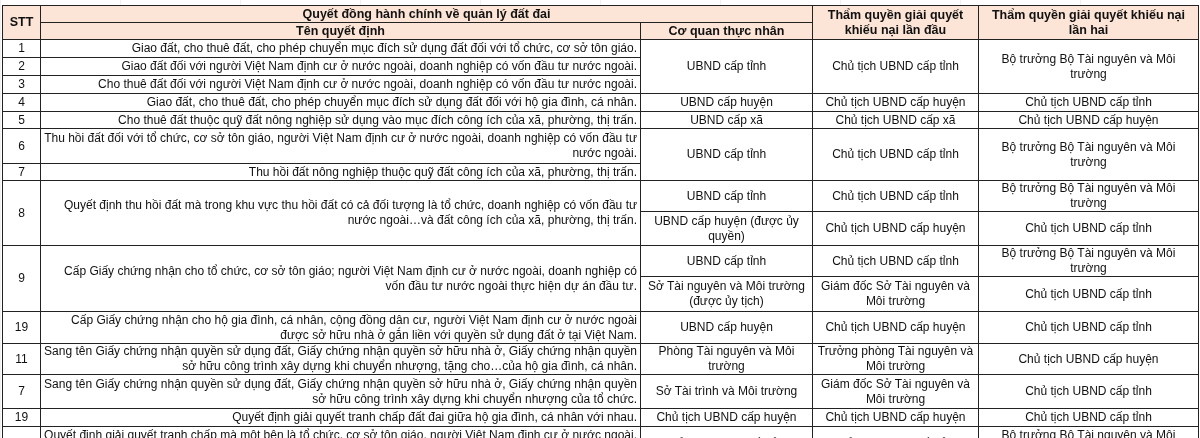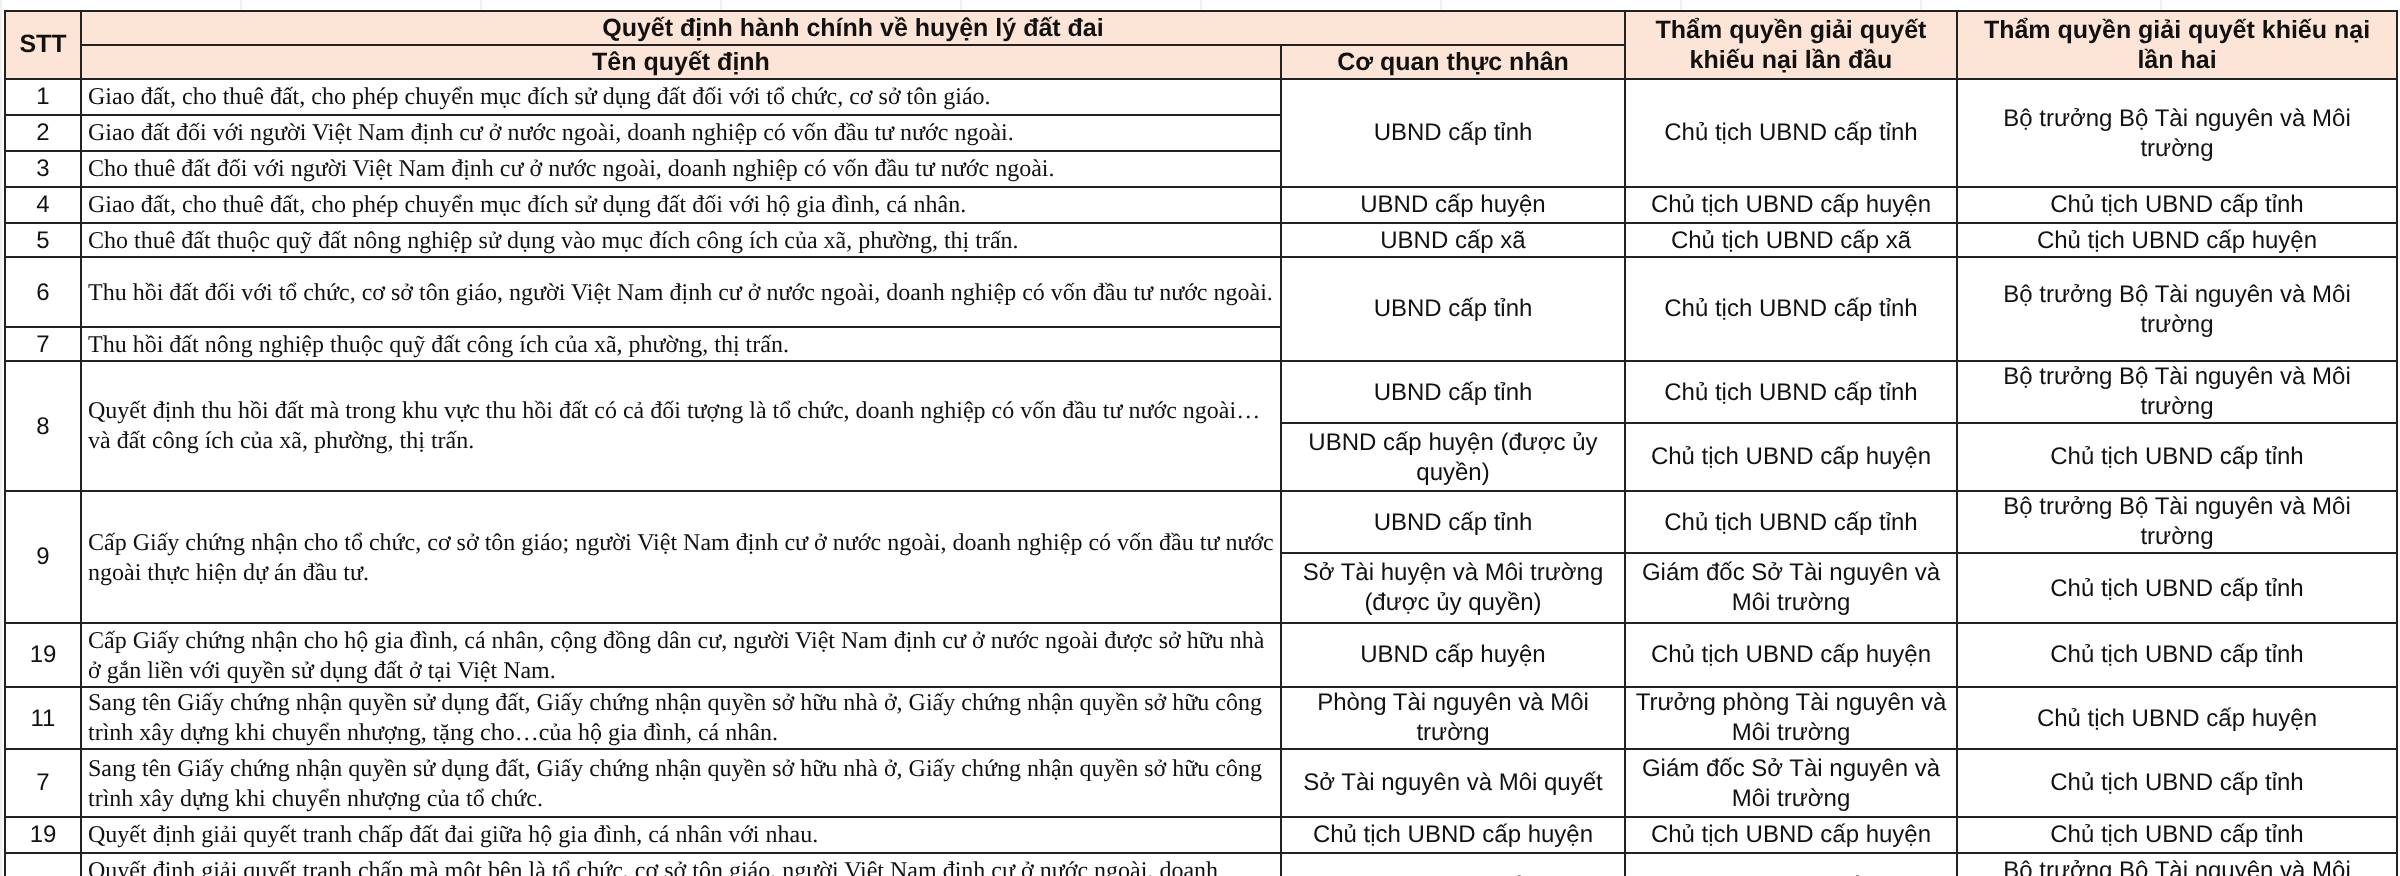--- a/index.html
+++ b/index.html
@@ -6,40 +6,40 @@
   body { width: 1200px; height: 438px; overflow: hidden; position: relative;
          font-family: "Liberation Sans", sans-serif; font-size: 12px; color: #111; }
   .gridbg { position: absolute; inset: 0;
     background-image: linear-gradient(to right, #e6e6e6 1px, transparent 1px);
     background-size: 120px 100%; opacity: .6; }
   table.sheet { position: absolute; left: 2px; top: 5px; border-collapse: collapse; table-layout: fixed; background: #fff; }
   table.sheet td, table.sheet th { border: 1px solid #222; padding: 0 3px; line-height: 15px; vertical-align: middle; overflow: hidden; }
   th { background: #fce4d6; font-weight: bold; text-align: center; font-size: 12.5px; }
   th.bigtitle { text-align: center; }
   td.stt { text-align: center; }
-  td.name { text-align: left; font-family: Liberation Serif, serif; }
+  td.name { text-align: right; }
   td.c { text-align: center; }
 </style>
 </head>
 <body>
 
 <div class="gridbg"></div>
 
 <table class="sheet">
   <colgroup>
     <col style="width:38px">
     <col style="width:600px">
     <col style="width:172px">
     <col style="width:166px">
     <col style="width:220px">
   </colgroup>
   <tbody>
       <tr style="height:17px">
     <th rowspan="2">STT</th>
-    <th colspan="2" class="bigtitle">Quyết định hành chính về huyện lý đất đai</th>
+    <th colspan="2" class="bigtitle">Quyết đồng hành chính về quản lý đất đai</th>
     <th rowspan="2">Thẩm quyền giải quyết khiếu nại lần đầu</th>
     <th rowspan="2">Thẩm quyền giải quyết khiếu nại lần hai</th>
   </tr>
   <tr style="height:17px">
     <th>Tên quyết định</th>
     <th>Cơ quan thực nhân</th>
   </tr>
 
   <tr style="height:18px">
     <td class="stt">1</td>
@@ -99,21 +99,21 @@
   </tr>
 
   <tr style="height:18px">
     <td class="stt" rowspan="2">9</td>
     <td class="name" rowspan="2">Cấp Giấy chứng nhận cho tổ chức, cơ sở tôn giáo; người Việt Nam định cư ở nước ngoài, doanh nghiệp có vốn đầu tư nước ngoài thực hiện dự án đầu tư.</td>
     <td class="c">UBND cấp tỉnh</td>
     <td class="c">Chủ tịch UBND cấp tỉnh</td>
     <td class="c">Bộ trưởng Bộ Tài nguyên và Môi trường</td>
   </tr>
   <tr style="height:35px">
-    <td class="c">Sở Tài huyện và Môi trường (được ủy quyền)</td>
+    <td class="c">Sở Tài nguyên và Môi trường (được ủy tịch)</td>
     <td class="c">Giám đốc Sở Tài nguyên và Môi trường</td>
     <td class="c">Chủ tịch UBND cấp tỉnh</td>
   </tr>
 
   <tr style="height:32px">
     <td class="stt">19</td>
     <td class="name">Cấp Giấy chứng nhận cho hộ gia đình, cá nhân, cộng đồng dân cư, người Việt Nam định cư ở nước ngoài được sở hữu nhà ở gắn liền với quyền sử dụng đất ở tại Việt Nam.</td>
     <td class="c">UBND cấp huyện</td>
     <td class="c">Chủ tịch UBND cấp huyện</td>
     <td class="c">Chủ tịch UBND cấp tỉnh</td>
@@ -123,21 +123,21 @@
     <td class="stt">11</td>
     <td class="name">Sang tên Giấy chứng nhận quyền sử dụng đất, Giấy chứng nhận quyền sở hữu nhà ở, Giấy chứng nhận quyền sở hữu công trình xây dựng khi chuyển nhượng, tặng cho…của hộ gia đình, cá nhân.</td>
     <td class="c">Phòng Tài nguyên và Môi trường</td>
     <td class="c">Trưởng phòng Tài nguyên và Môi trường</td>
     <td class="c">Chủ tịch UBND cấp huyện</td>
   </tr>
 
   <tr style="height:34px">
     <td class="stt">7</td>
     <td class="name">Sang tên Giấy chứng nhận quyền sử dụng đất, Giấy chứng nhận quyền sở hữu nhà ở, Giấy chứng nhận quyền sở hữu công trình xây dựng khi chuyển nhượng của tổ chức.</td>
-    <td class="c">Sở Tài nguyên và Môi quyết</td>
+    <td class="c">Sở Tài trình và Môi trường</td>
     <td class="c">Giám đốc Sở Tài nguyên và Môi trường</td>
     <td class="c">Chủ tịch UBND cấp tỉnh</td>
   </tr>
 
   <tr style="height:18px">
     <td class="stt">19</td>
     <td class="name">Quyết định giải quyết tranh chấp đất đai giữa hộ gia đình, cá nhân với nhau.</td>
     <td class="c">Chủ tịch UBND cấp huyện</td>
     <td class="c">Chủ tịch UBND cấp huyện</td>
     <td class="c">Chủ tịch UBND cấp tỉnh</td>

